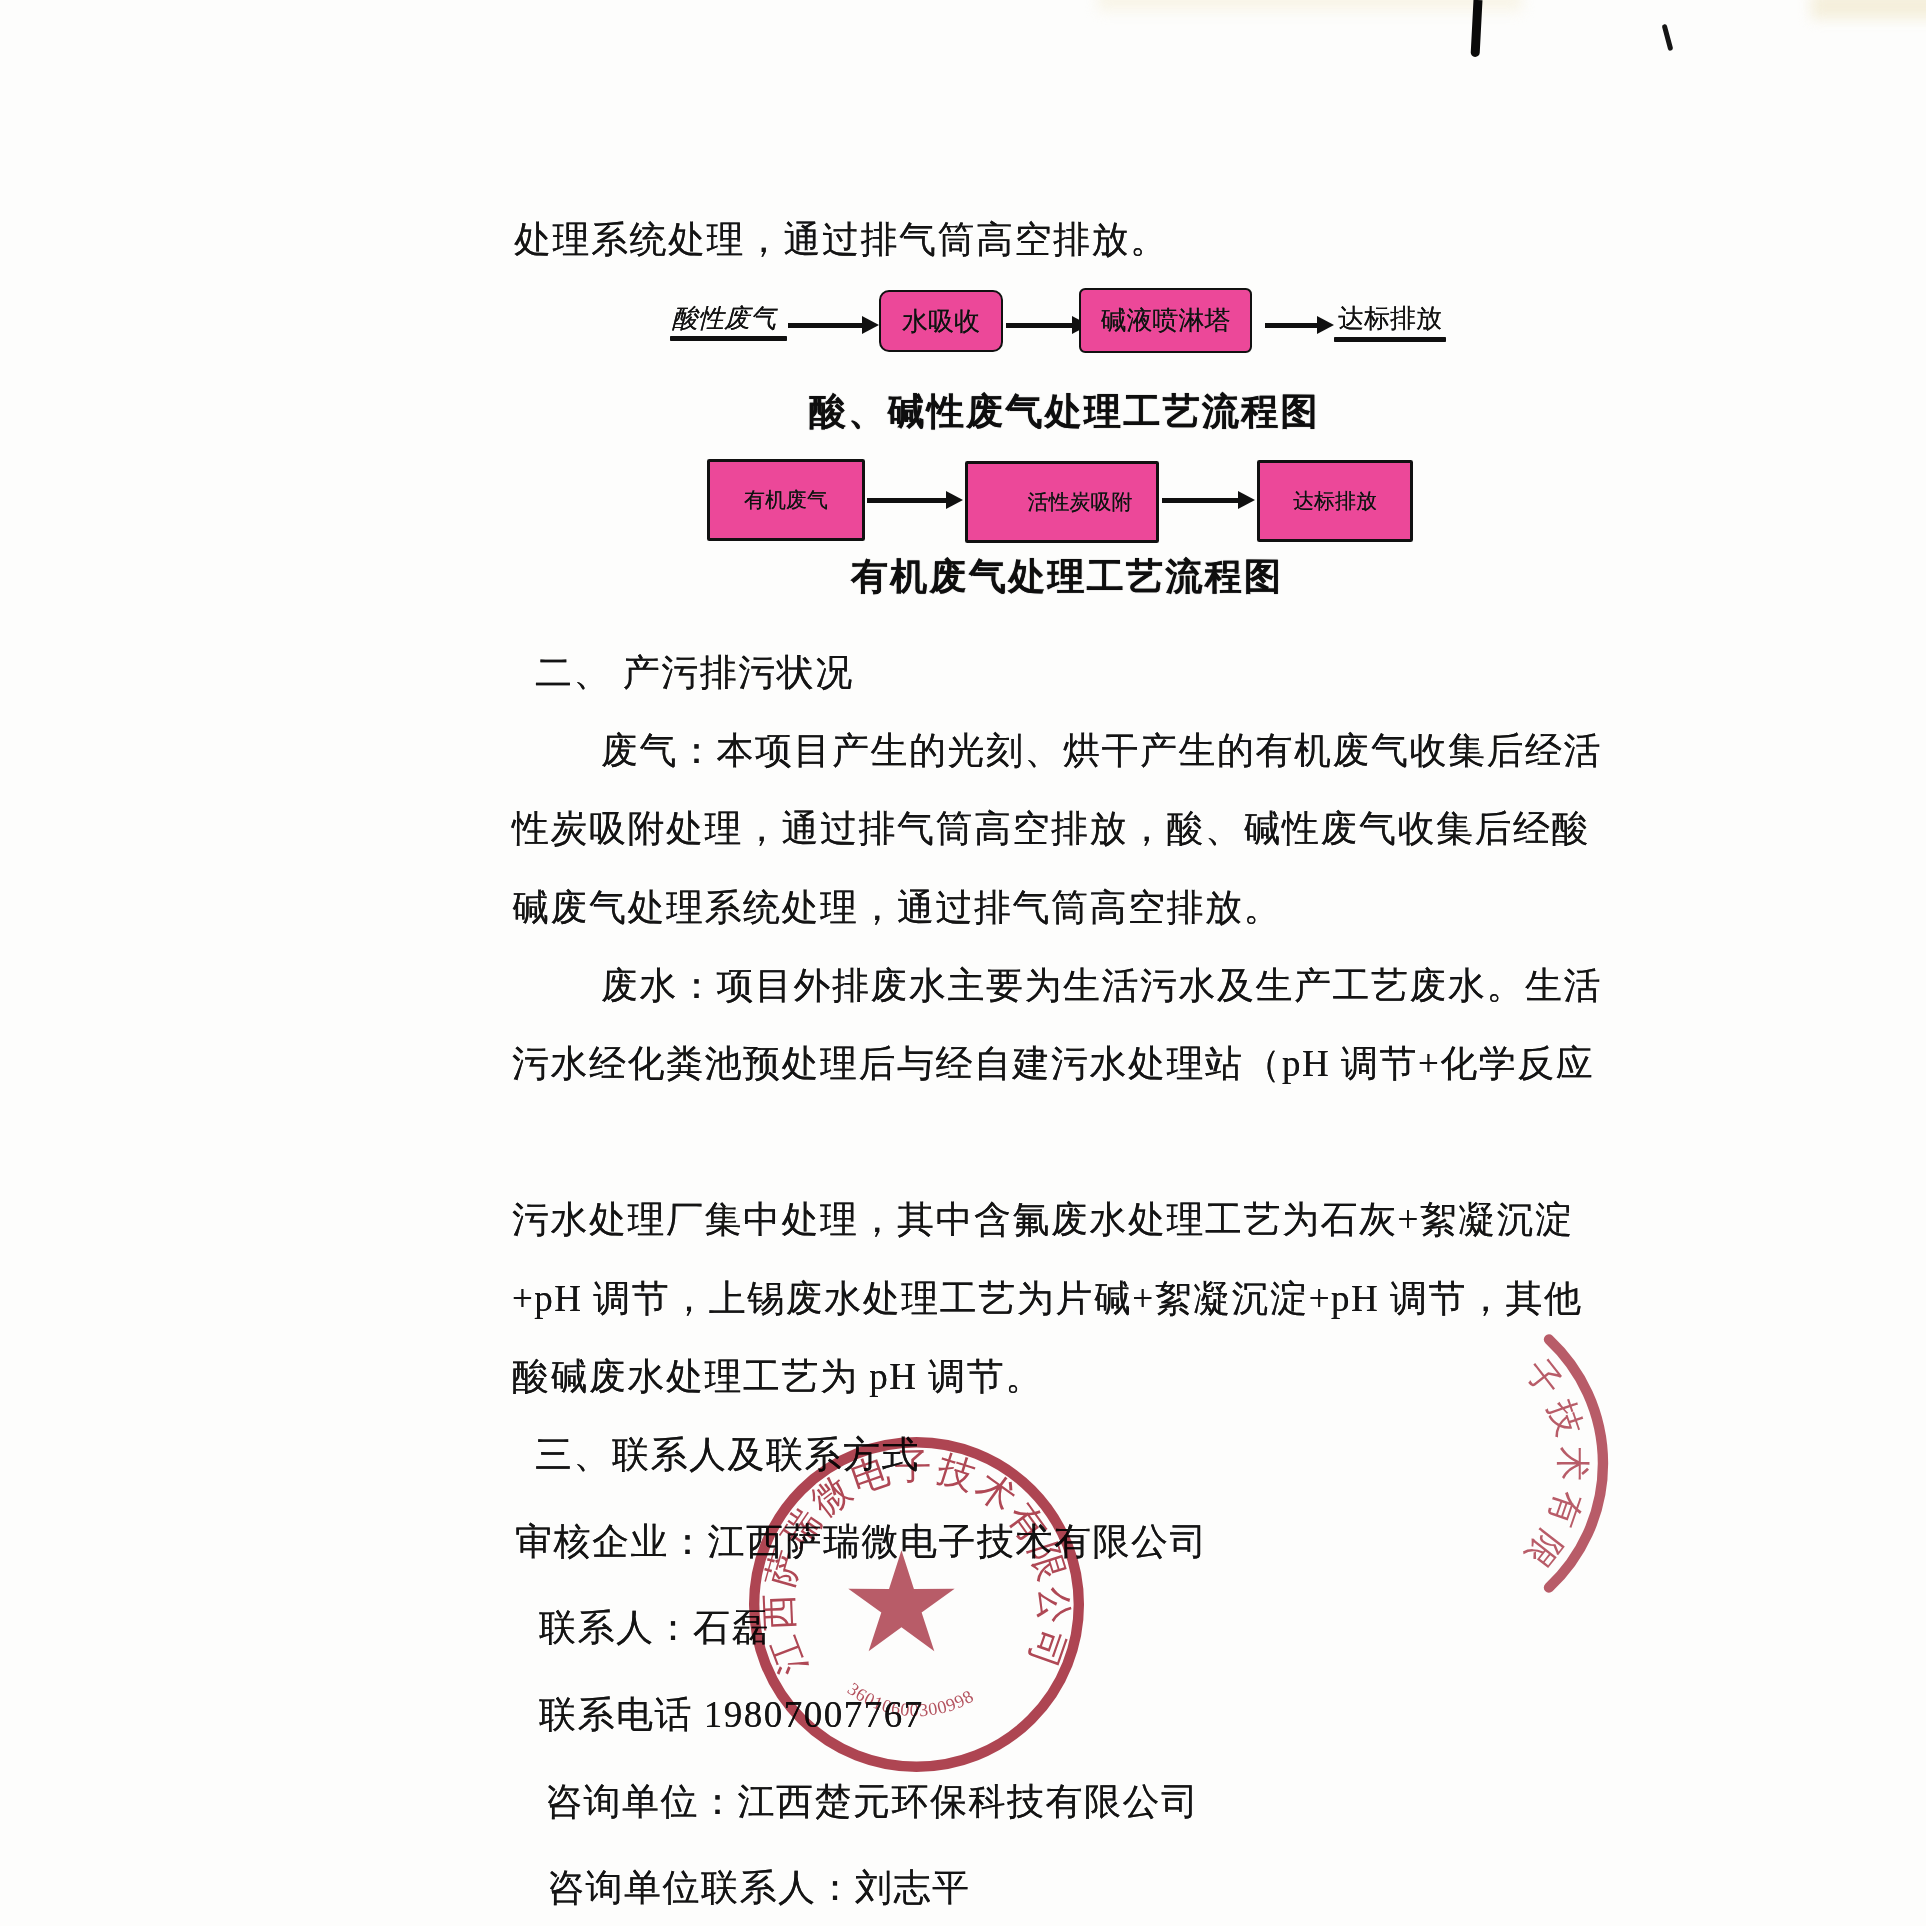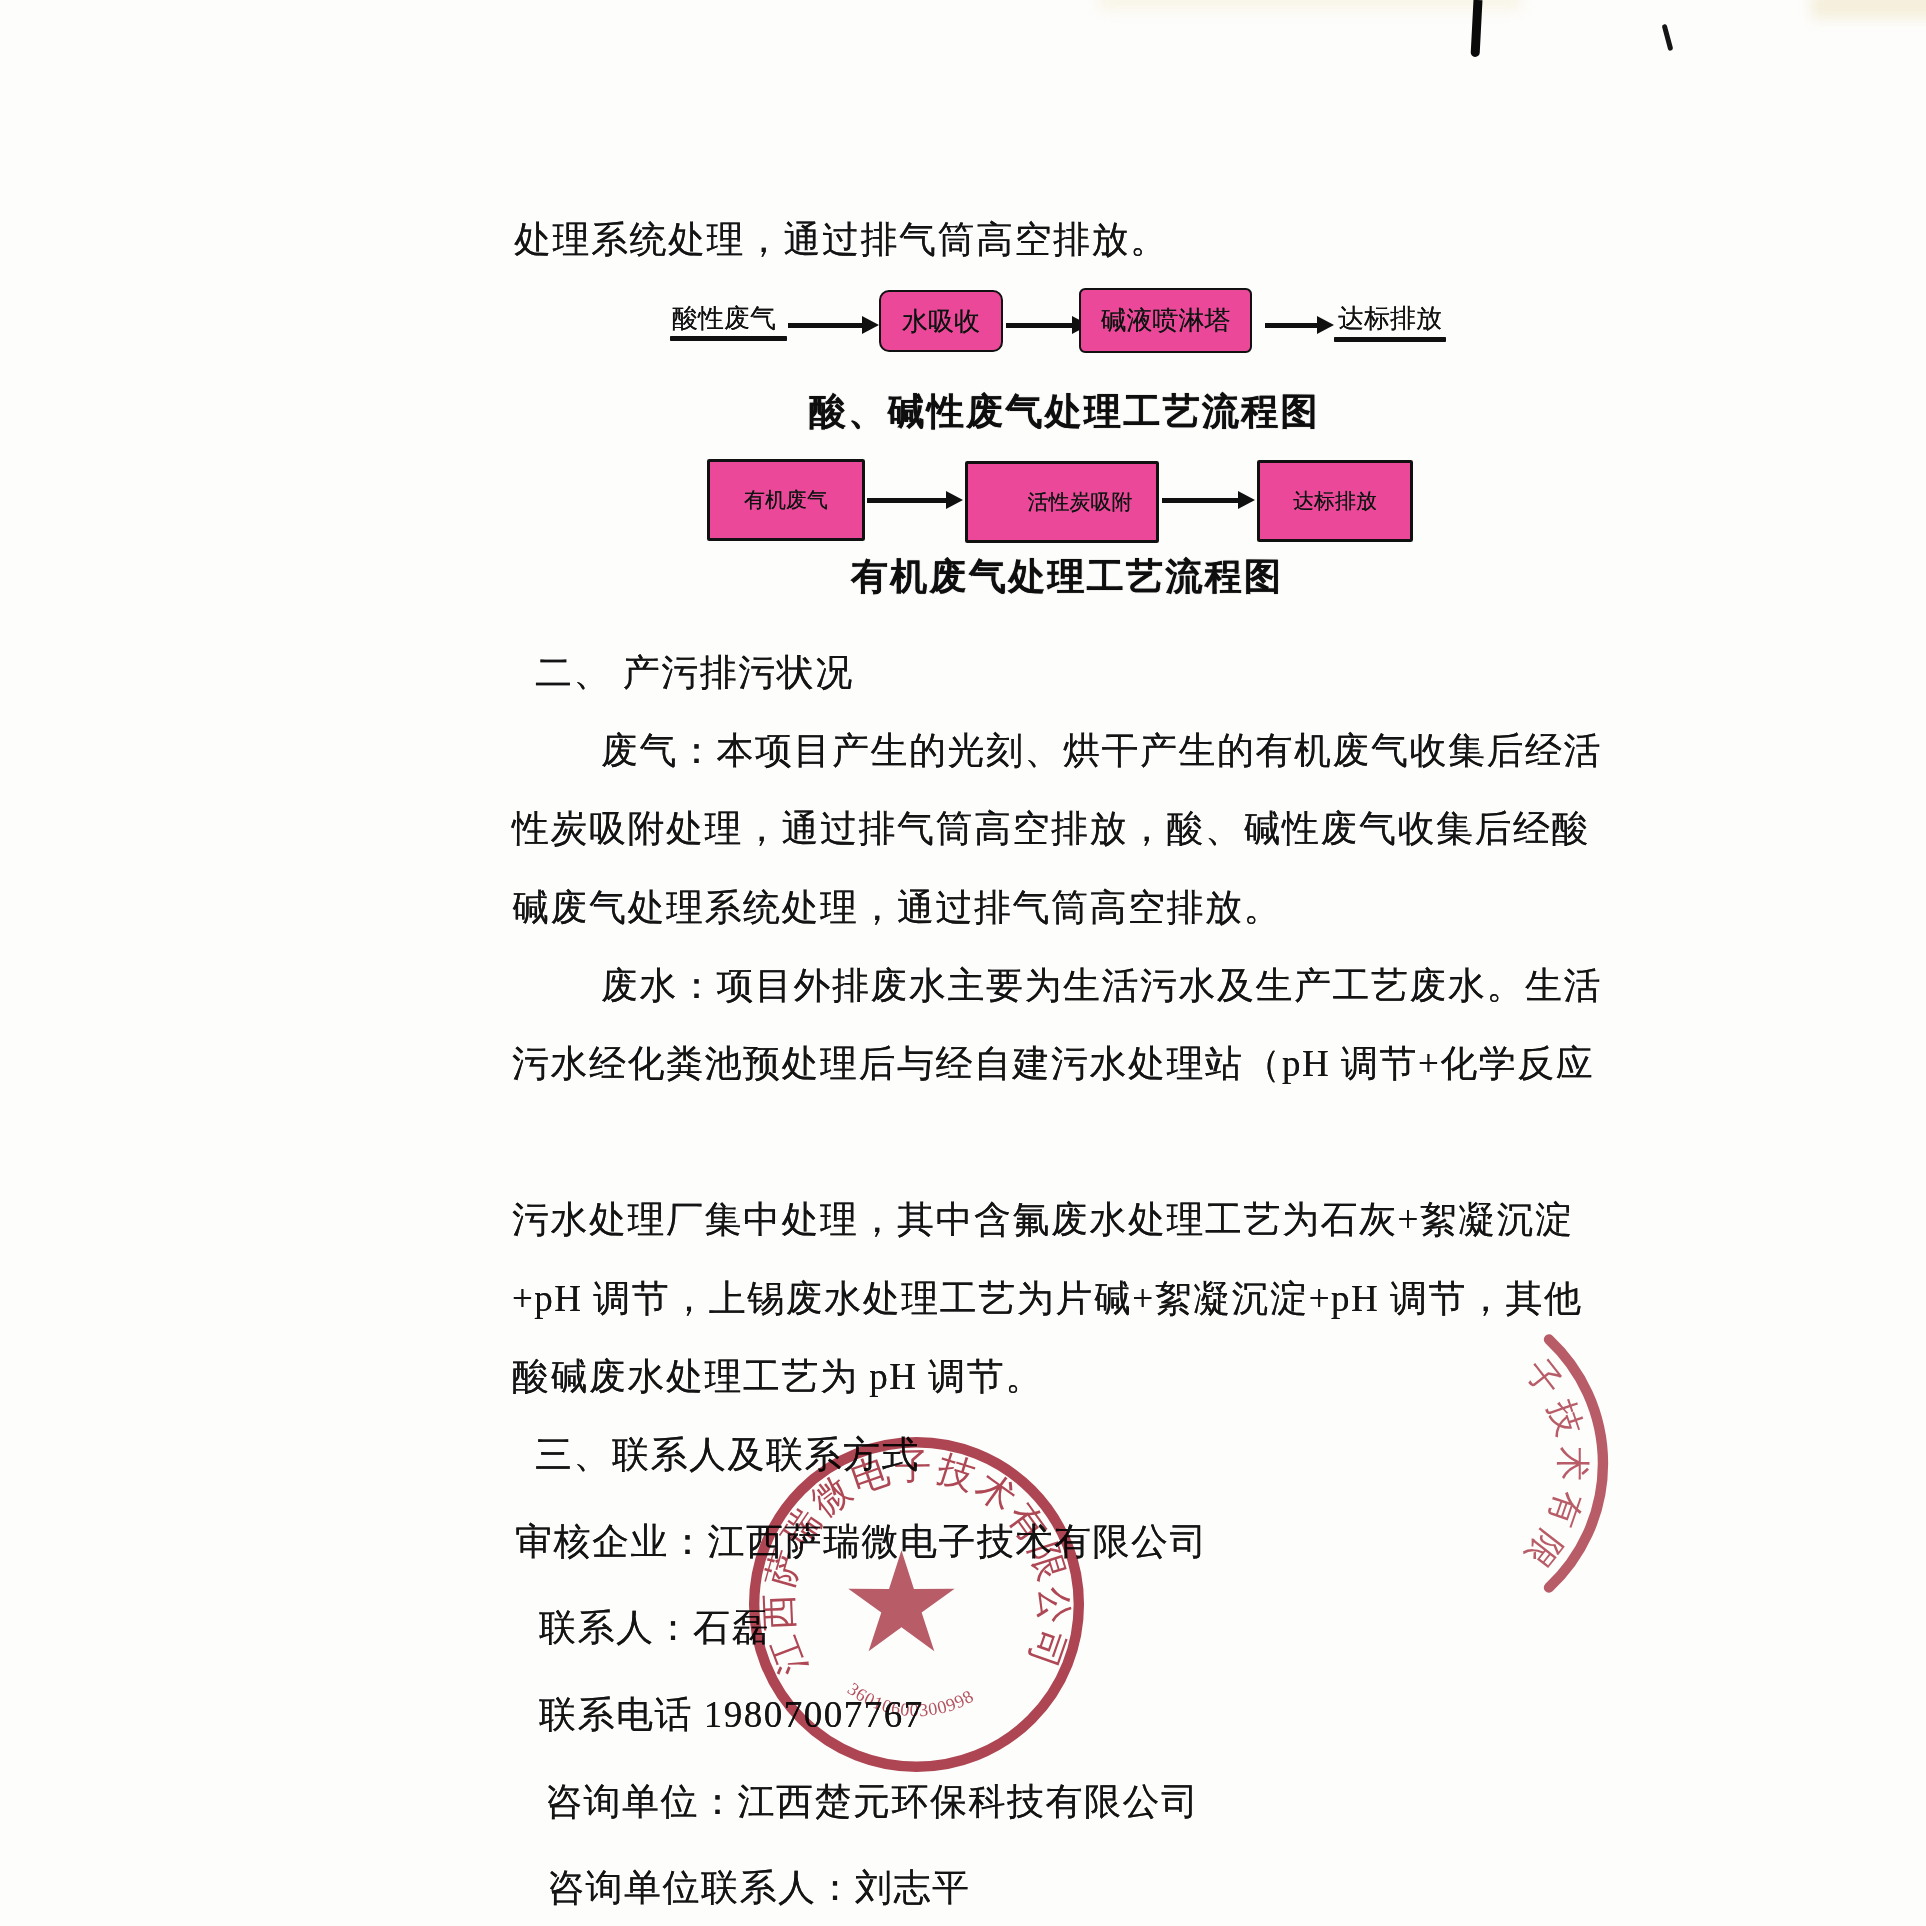--- a/index.html
+++ b/index.html
@@ -68,21 +68,21 @@
 
 <div id="page">
 
   <div class="artifact" style="left:1098px; top:-11.6px; width:424px; height:23px; background:#f6f0db; opacity:.6; filter:blur(7px);"></div>
   <div class="artifact" style="left:1811px; top:-7.7px; width:316px; height:27px; background:#f3ecd4; opacity:.8; filter:blur(6.2px);"></div>
   <div class="artifact" style="left:1472px; top:0; width:9.2px; height:57px; background:#0a0a0a; border-radius:0 0 4.6px 4.6px; transform:rotate(3deg);"></div>
   <div class="artifact" style="left:1665px; top:24px; width:4.6px; height:27px; background:#151515; border-radius:2.3px; transform:rotate(-15deg);"></div>
 
   <div class="txt" style="left:514px; top:215px;">处理系统处理，通过排气筒高空排放。</div>
 
-  <div class="flow-label" style="left:672px; top:301px;">酸性废气</div>
+  <div class="flow-label" style="left:672px; top:301px;font-style:italic;">酸性废气</div>
   <div class="underbar" style="left:670px; top:336px; width:117px;"></div>
   <div class="arrow" style="left:788px; top:323px; width:74px;"></div>
   <div class="flow-box" style="left:879px; top:290px; width:124px; height:62px; border-radius:10px;">水吸收</div>
   <div class="arrow" style="left:1006px; top:323px; width:66px;"></div>
   <div class="flow-box" style="left:1079px; top:288px; width:173px; height:65px; border-radius:6.2px;">碱液喷淋塔</div>
   <div class="arrow" style="left:1265px; top:323px; width:52px;"></div>
   <div class="flow-label" style="left:1338px; top:301px;">达标排放</div>
   <div class="underbar" style="left:1334px; top:337px; width:112px;"></div>
   <div class="caption" style="left:809px; top:387px;">酸、碱性废气处理工艺流程图</div>
 

